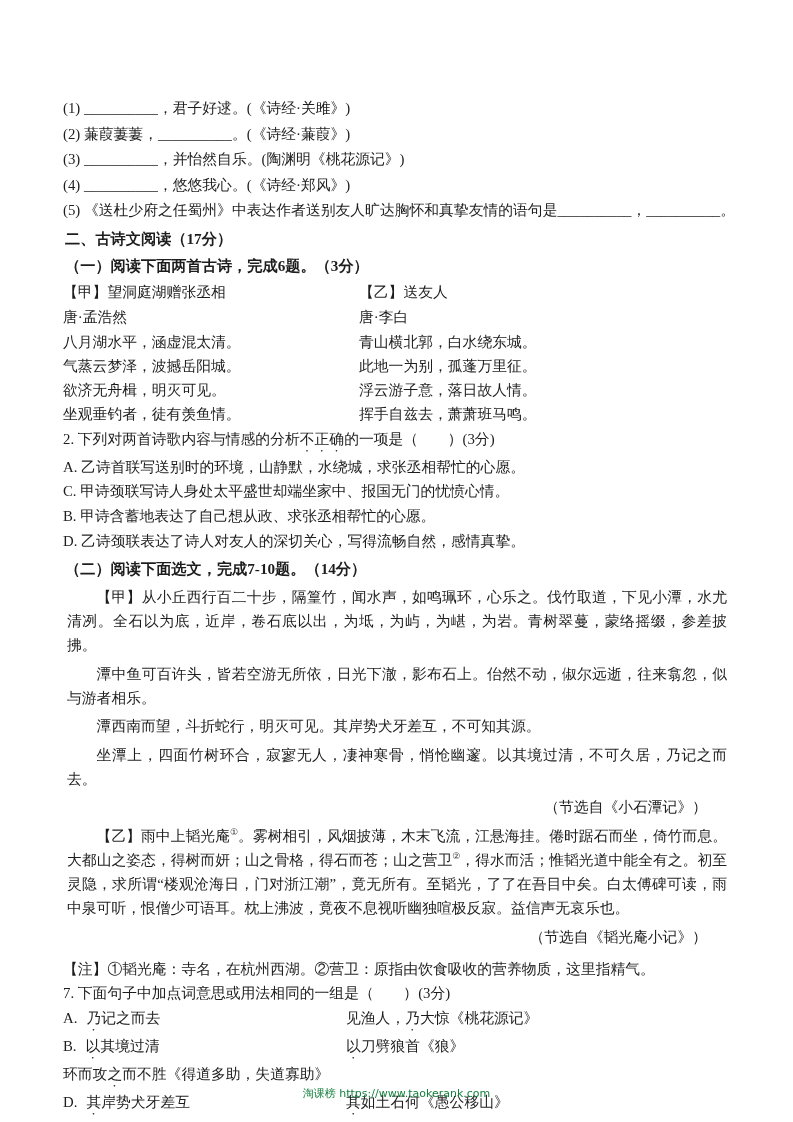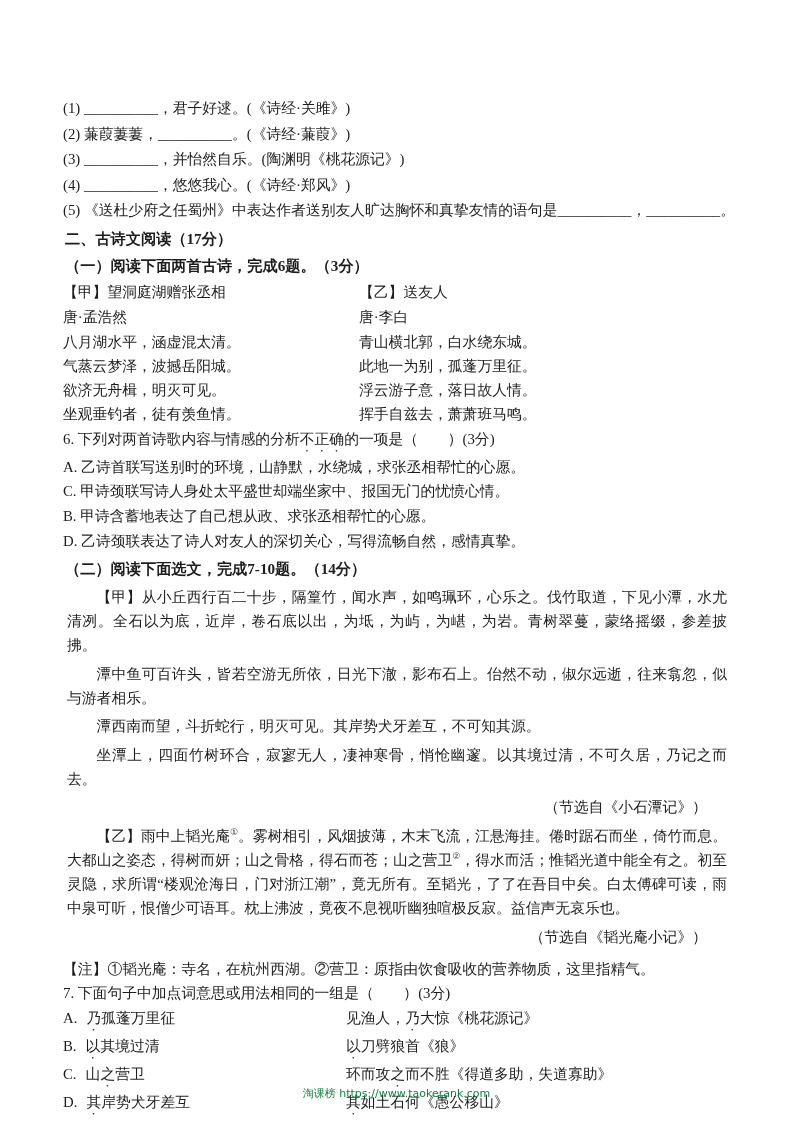--- a/index.html
+++ b/index.html
@@ -79,21 +79,21 @@
         <div class="p-title">【乙】送友人</div>
         <div class="p-author">唐·李白</div>
         <div class="p-line">青山横北郭，白水绕东城。</div>
         <div class="p-line">此地一为别，孤蓬万里征。</div>
         <div class="p-line">浮云游子意，落日故人情。</div>
         <div class="p-line">挥手自兹去，萧萧班马鸣。</div>
       </div>
     </div>
 
     <div class="q-stem">
-      <span>6. 下列对两首诗歌内容与情感的分析</span><span class="em-dot">不正确</span><span>的一项是（　　）(3分)</span>
+      <span>2. 下列对两首诗歌内容与情感的分析</span><span class="em-dot">不正确</span><span>的一项是（　　）(3分)</span>
     </div>
     <div class="option">A. 乙诗首联写送别时的环境，山静默，水绕城，求张丞相帮忙的心愿。</div>
     <div class="option">C. 甲诗颈联写诗人身处太平盛世却端坐家中、报国无门的忧愤心情。</div>
     <div class="option">B. 甲诗含蓄地表达了自己想从政、求张丞相帮忙的心愿。</div>
     <div class="option">D. 乙诗颈联表达了诗人对友人的深切关心，写得流畅自然，感情真挚。</div>
 
     <h3 class="h-sub">（二）阅读下面选文，完成7-10题。（14分）</h3>
 
     <p class="para">【甲】从小丘西行百二十步，隔篁竹，闻水声，如鸣珮环，心乐之。伐竹取道，下见小潭，水尤清冽。全石以为底，近岸，卷石底以出，为坻，为屿，为嵁，为岩。青树翠蔓，蒙络摇缀，参差披拂。</p>
     <p class="para">潭中鱼可百许头，皆若空游无所依，日光下澈，影布石上。佁然不动，俶尔远逝，往来翕忽，似与游者相乐。</p>
@@ -104,29 +104,28 @@
     <p class="para">
       <span>【乙】雨中上韬光庵</span><sup class="fn">①</sup><span>。雾树相引，风烟披薄，木末飞流，江悬海挂。倦时踞石而坐，倚竹而息。大都山之姿态，得树而妍；山之骨格，得石而苍；山之营卫</span><sup class="fn">②</sup><span>，得水而活；惟韬光道中能全有之。初至灵隐，求所谓“楼观沧海日，门对浙江潮”，竟无所有。至韬光，了了在吾目中矣。白太傅碑可读，雨中泉可听，恨僧少可语耳。枕上沸波，竟夜不息视听幽独喧极反寂。益信声无哀乐也。</span>
     </p>
     <div class="source">（节选自《韬光庵小记》）</div>
 
     <div class="note">【注】①韬光庵：寺名，在杭州西湖。②营卫：原指由饮食吸收的营养物质，这里指精气。</div>
 
     <div class="q-stem">7. 下面句子中加点词意思或用法相同的一组是（　　）(3分)</div>
 
     <div class="opt-row">
-      <span class="opt-left"><span class="opt-label">A.</span><span></span><span class="em-dot">乃</span><span>孤蓬万里征</span></span>
+      <span class="opt-left"><span class="opt-label">A.</span><span></span><span class="em-dot">乃</span><span>记之而去</span></span>
       <span class="opt-right"><span>见渔人，</span><span class="em-dot">乃</span><span>大惊《桃花源记》</span></span>
     </div>
     <div class="opt-row">
       <span class="opt-left"><span class="opt-label">B.</span><span></span><span class="em-dot">以</span><span>其境过清</span></span>
       <span class="opt-right"><span></span><span class="em-dot">以</span><span>刀劈狼首《狼》</span></span>
     </div>
     <div class="opt-row">
-      <span class="opt-left"><span class="opt-label">C.</span><span>山</span><span class="em-dot">之</span><span>营卫</span></span>
       <span class="opt-right"><span>环而攻</span><span class="em-dot">之</span><span>而不胜《得道多助，失道寡助》</span></span>
     </div>
     <div class="opt-row">
       <span class="opt-left"><span class="opt-label">D.</span><span></span><span class="em-dot">其</span><span>岸势犬牙差互</span></span>
       <span class="opt-right"><span></span><span class="em-dot">其</span><span>如土石何《愚公移山》</span></span>
     </div>
 
   </div>
 
   <div class="footer">淘课榜 https://www.taokerank.com</div>

